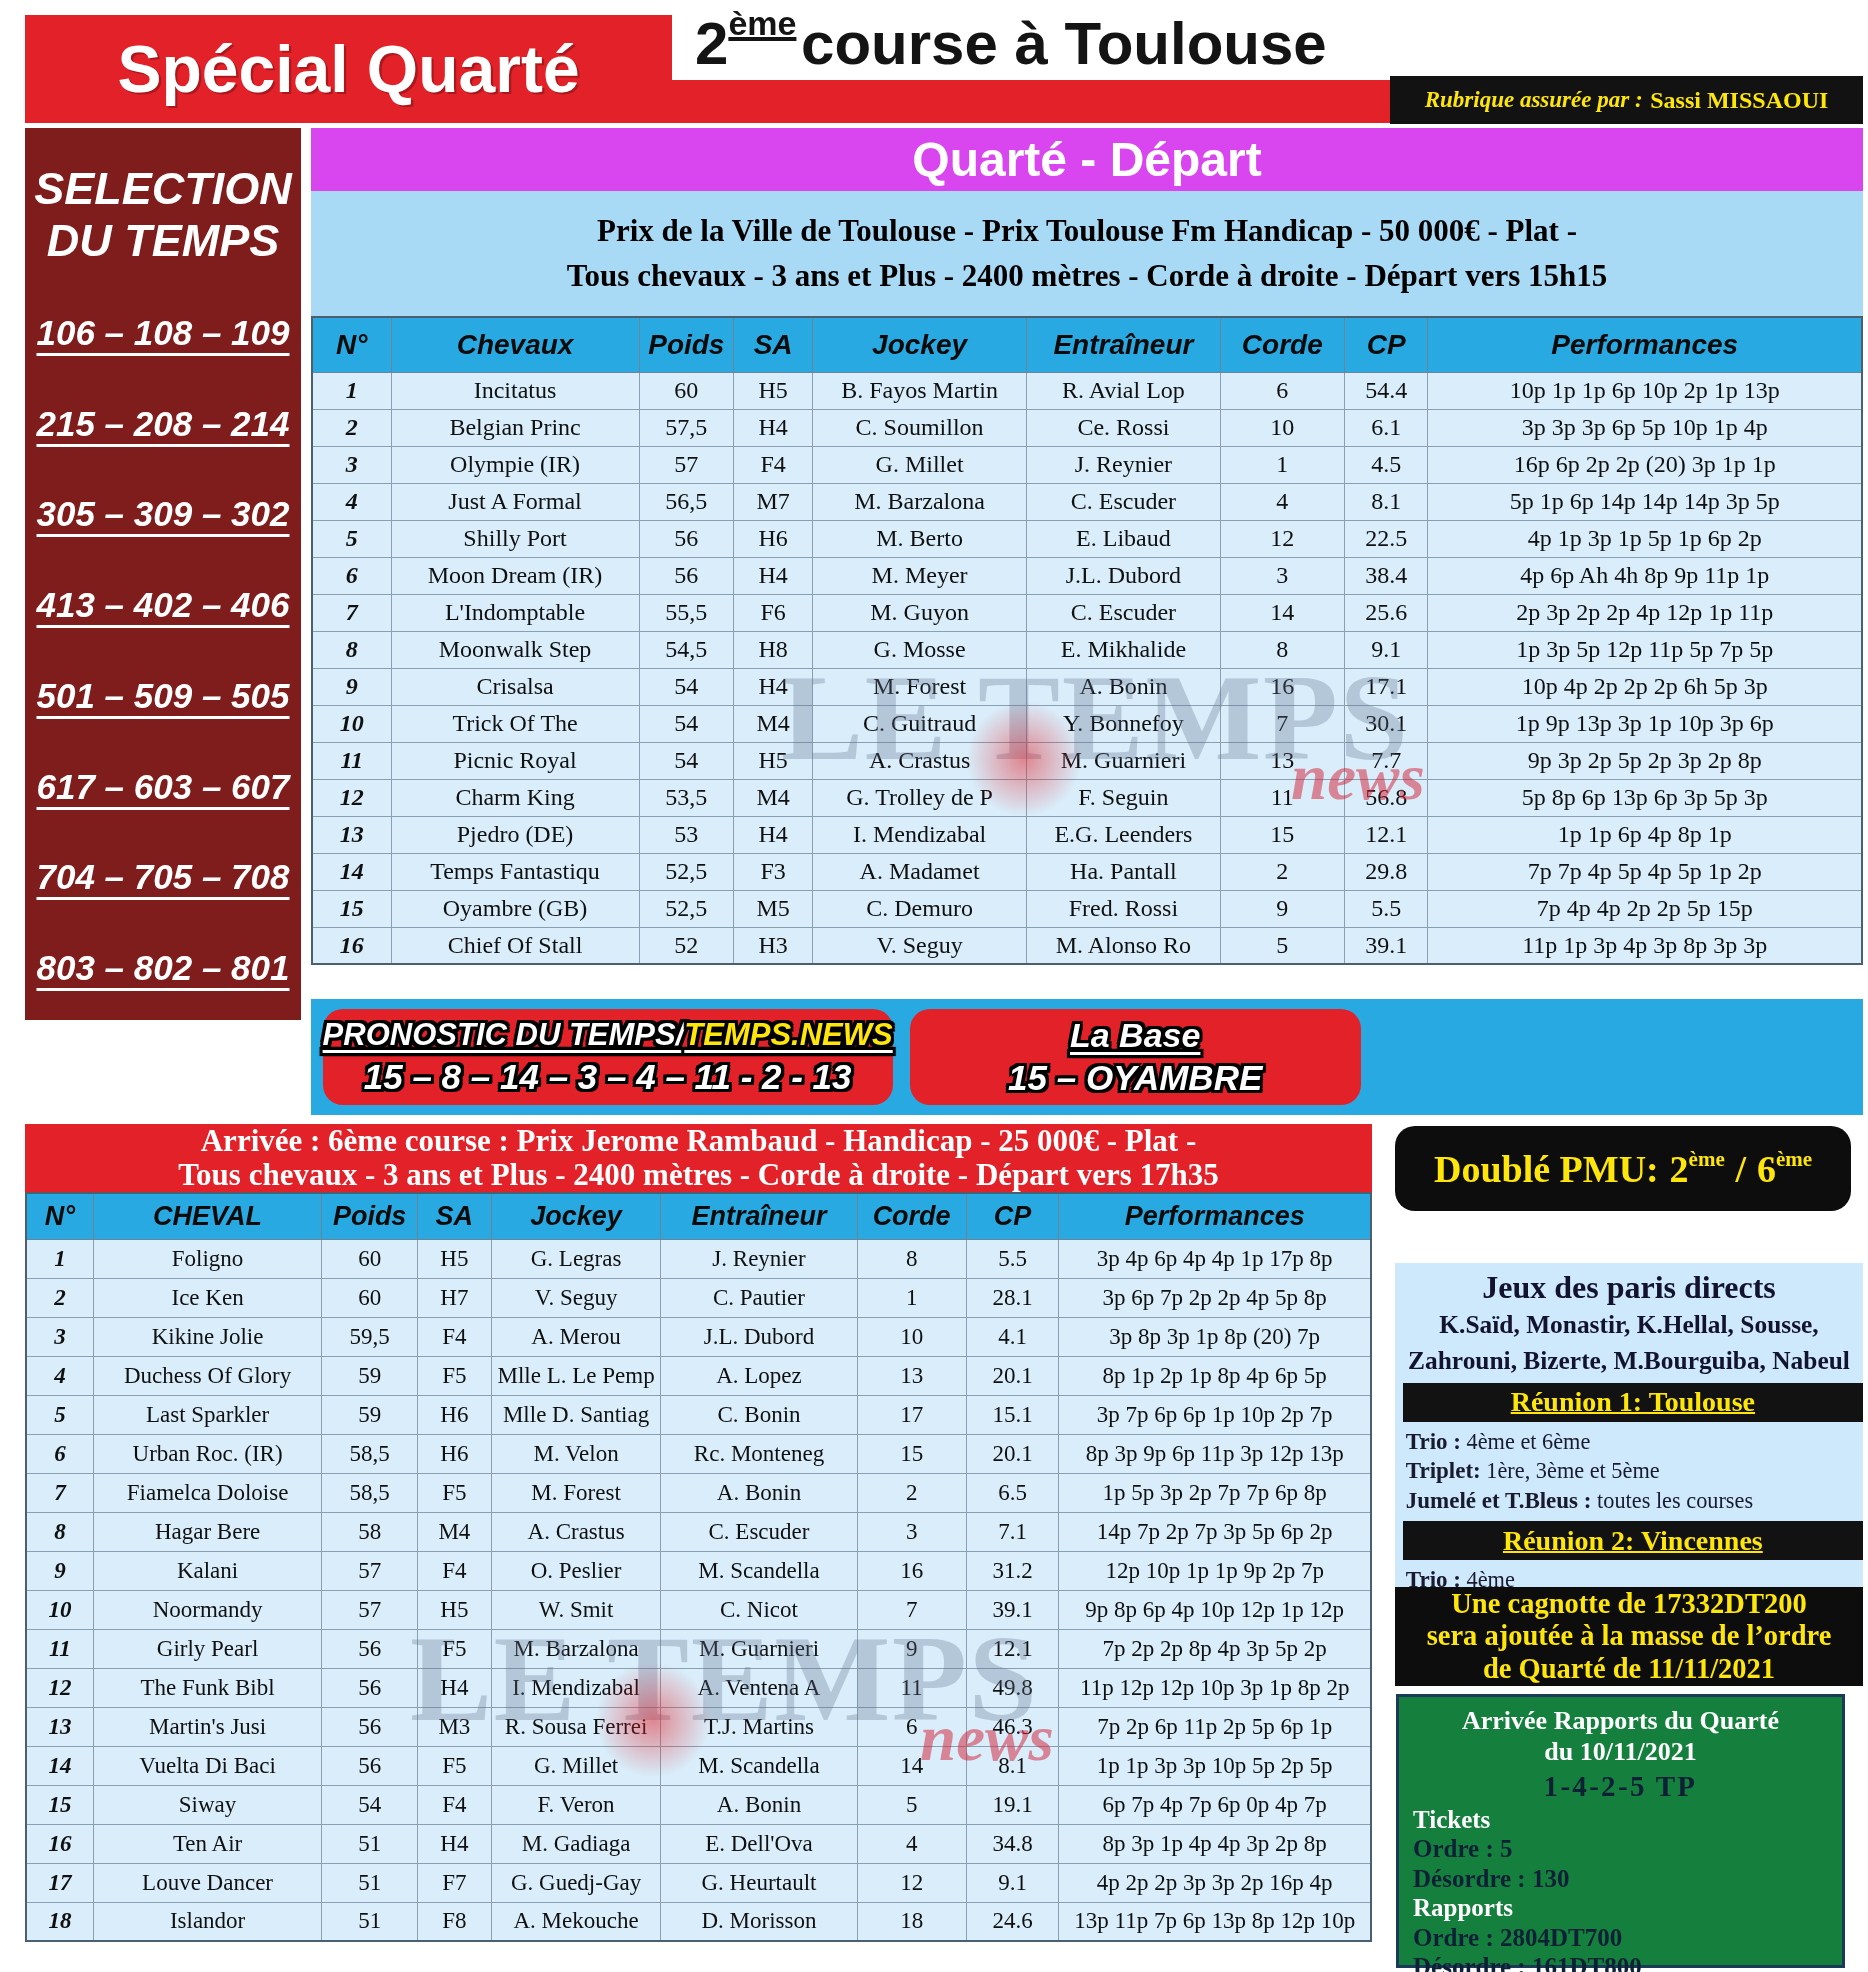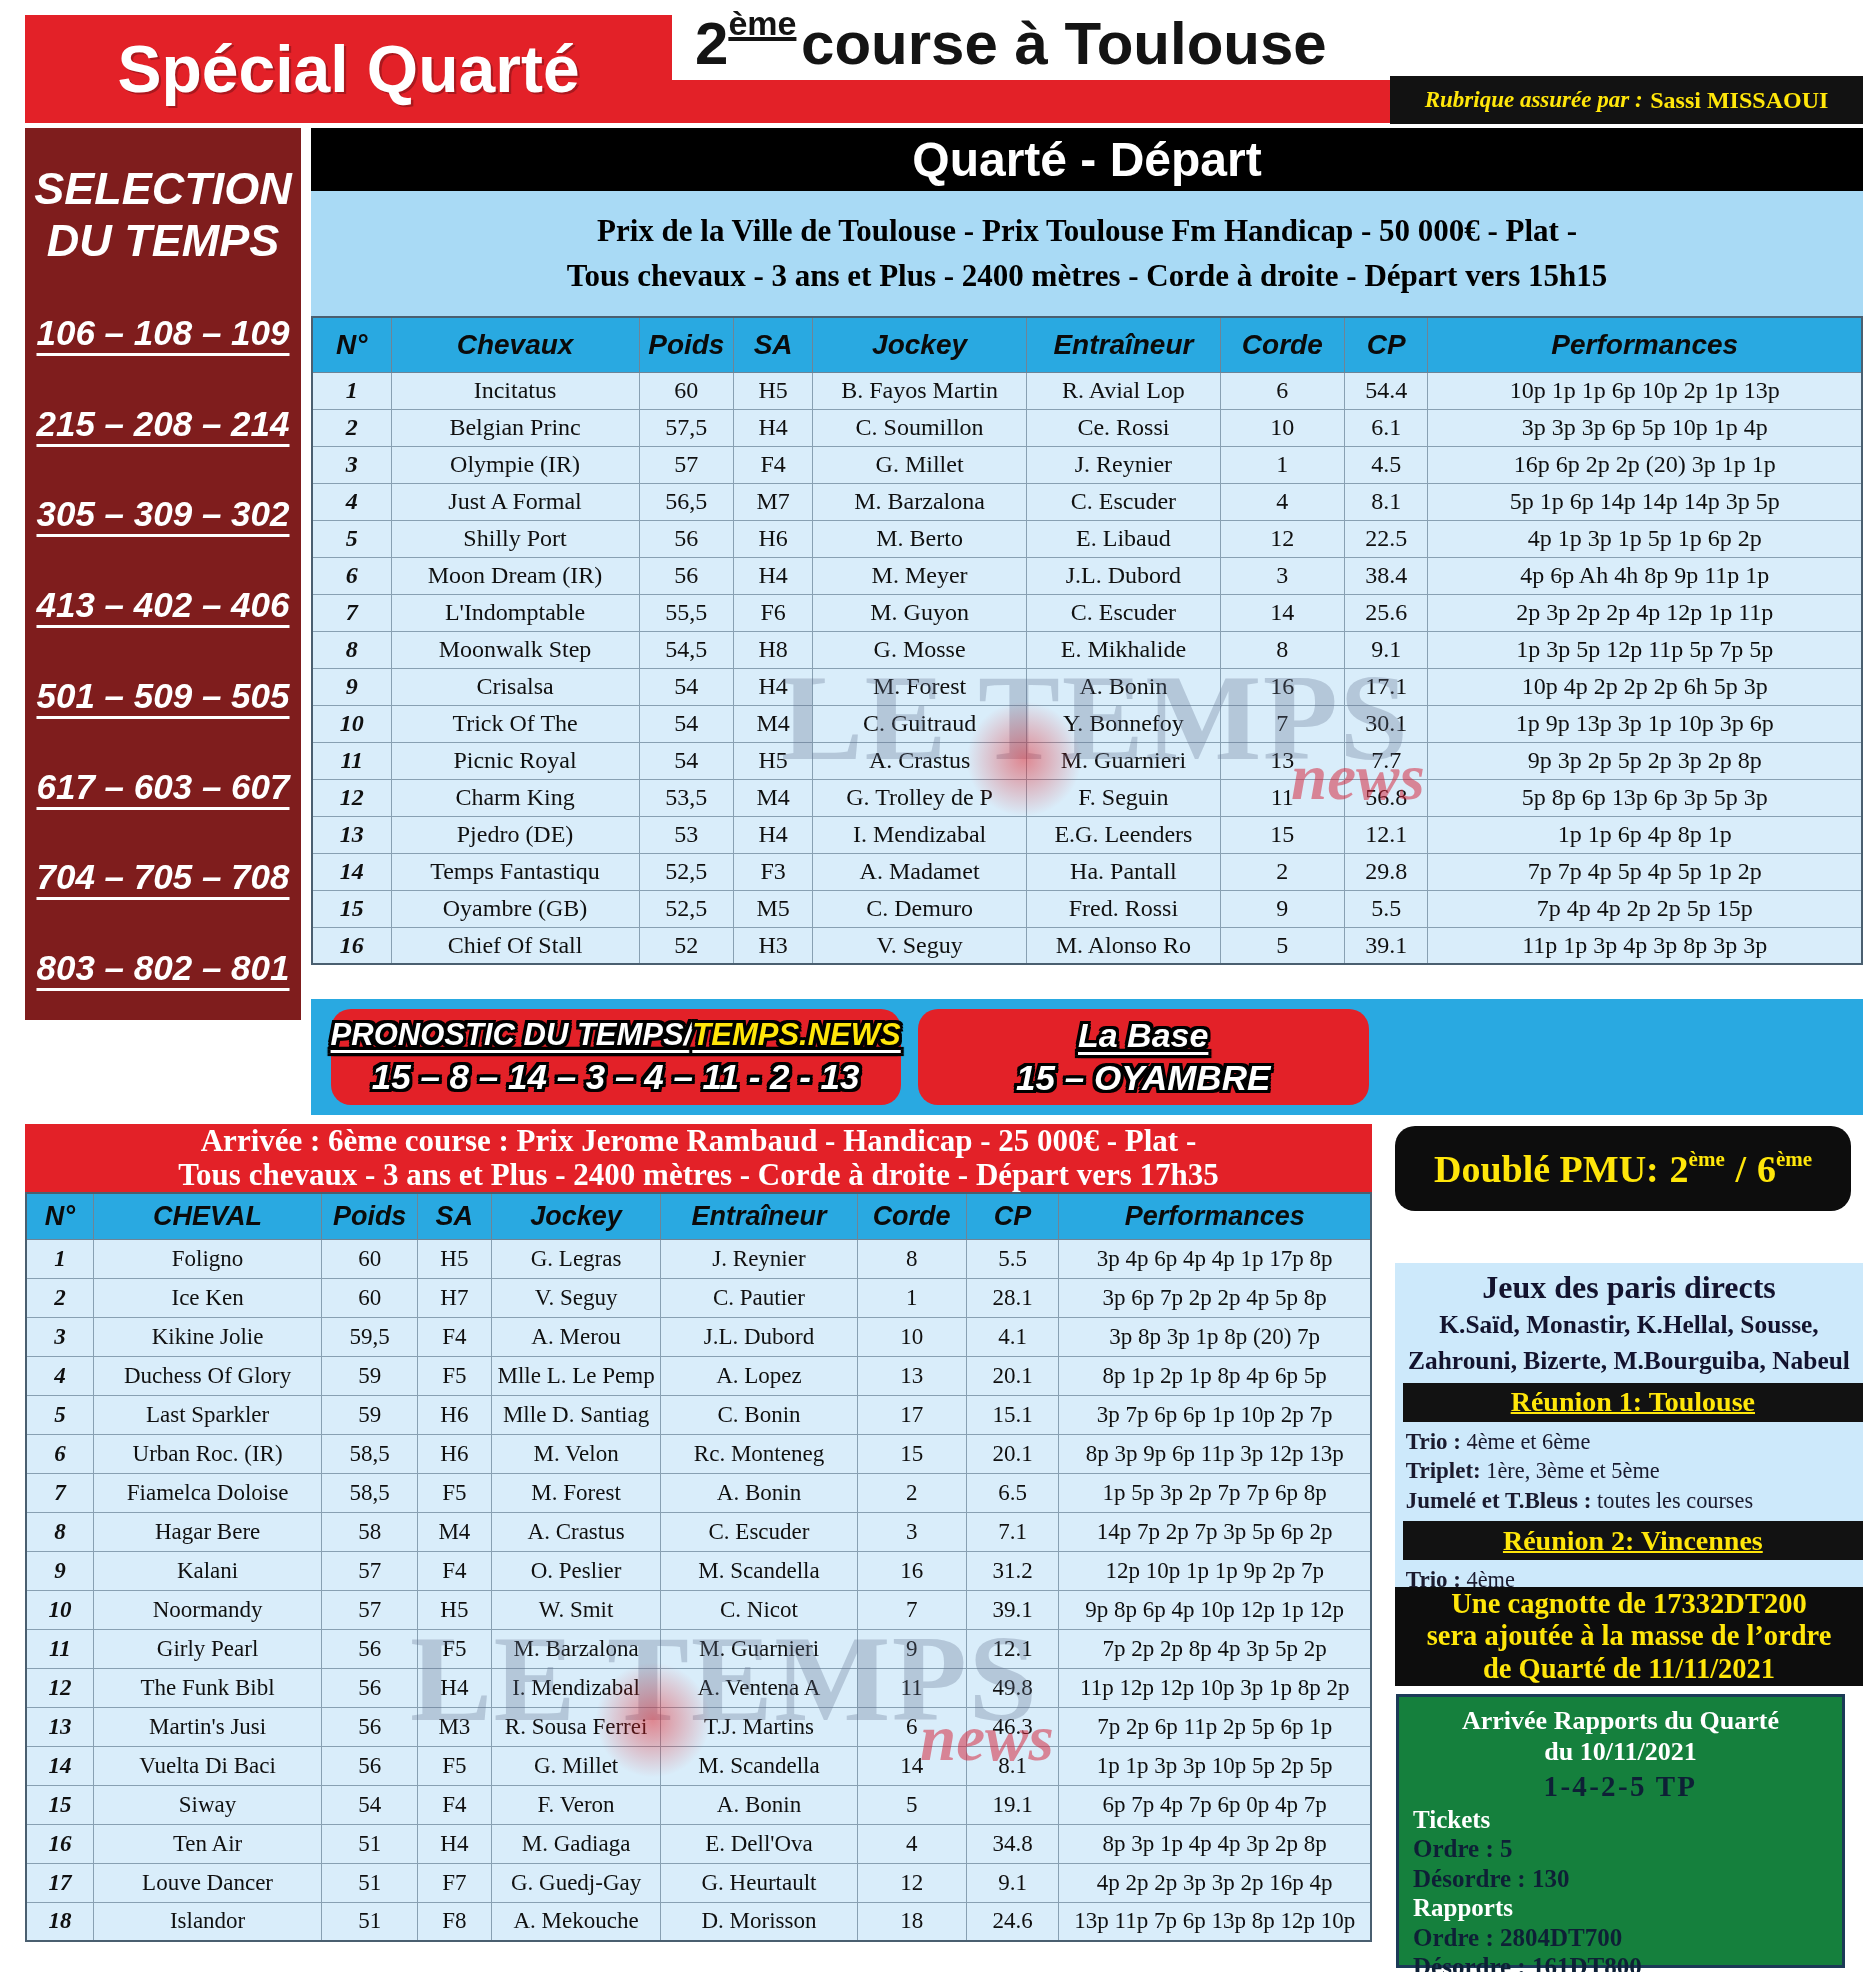--- a/index.html
+++ b/index.html
@@ -27,21 +27,21 @@
     color:#fff; text-align:center;font-style:italic; }
   .sel-title { padding-top:35px; font-family:"Liberation Sans", sans-serif; font-weight:bold;
     font-size:45px; line-height:1.15; }
   .sel-items { position:absolute; left:4.6px; right:4.6px; top:185px; bottom:32px;
     display:flex; flex-direction:column; justify-content:space-between; }
   .sel-item { font-family:"Liberation Sans", sans-serif; font-weight:bold; font-size:35px;
     text-decoration:underline; text-underline-offset:7.7px; text-decoration-thickness:3.1px; white-space:nowrap; }
 
   
   .depart { position:absolute; left:311px; top:128px; width:1552px; }
-  .dep-title { height:63px; background:#000000; color:#fff; display:flex; align-items:center; justify-content:center;
+  .dep-title { height:63px; background:#d946ef; color:#fff; display:flex; align-items:center; justify-content:center;
     font-family:"Liberation Sans", sans-serif; font-weight:bold; font-size:48px; }
   .dep-sub { height:125px; background:#a9daf5; color:#000; display:flex; flex-direction:column;
     align-items:center; justify-content:center; font-weight:bold; font-size:31px; line-height:1.45; text-align:center; }
   table { border-collapse:collapse; width:100%; table-layout:fixed; }
   .racetable { background:#d9edfa; border:2.3px solid #4a5f70; }
   .racetable th { background:#29a9e1; color:#0b0b0b; font-family:"Liberation Sans", sans-serif;
     font-style:italic; font-weight:bold; font-size:28px; height:55px; border:1.5px solid #6e8496; }
   .racetable td { font-size:24px; color:#101010; text-align:center; height:37px; border:1.5px solid #88a0b2; }
   .racetable td.c-num { font-style:italic; font-weight:bold; }
   .arrtable td { font-size:23px; height:39px; }
@@ -61,21 +61,21 @@
   .prono-strip { position:absolute; left:311px; top:999px; width:1552px; height:116px; background:#29a9e1;
     display:flex; gap:17px; padding:10px 11.6px; }
   .banner { background:#e32128; border-radius:20px; display:flex; flex-direction:column; align-items:center;
     justify-content:center; color:#fff; font-family:"Liberation Sans", sans-serif; font-style:italic; font-weight:bold; }
   .banner .b-title { font-size:31px; text-decoration:underline; text-decoration-thickness:3.1px;
     text-underline-offset:4.6px; white-space:nowrap; }
   .banner .b-value { font-size:35px; margin-top:3.1px; white-space:nowrap; }
   .stk { text-shadow:-3.1px -3.1px 0 #000, 3.1px -3.1px 0 #000, -3.1px 3.1px 0 #000, 3.1px 3.1px 0 #000,
     -3.1px 0 0 #000, 3.1px 0 0 #000, 0 -3.1px 0 #000, 0 3.1px 0 #000; }
   .ylw { color:#ffe60a; }
-  .b1 { flex:0 0 34.5%;margin-left:8px; } .b2 { flex:0 0 29.5%; } .b3 { flex:1; }
+  .b1 { flex:0 0 34.5%; } .b2 { flex:0 0 29.5%; } .b3 { flex:1; }
 
   
   .arr-header { position:absolute; left:25px; top:1124px; width:1347px; height:68px; background:#e32128;
     color:#fff; font-weight:bold; font-size:31px; line-height:1.1; display:flex; flex-direction:column;
     align-items:center; justify-content:center; text-align:center; }
   .arr-tbl-wrap { position:absolute; left:25px; top:1192px; width:1347px; }
 
   
   .pmu-box { position:absolute; left:1395px; top:1126px; width:456px; height:85px; background:#0d0d0d;
     border-radius:20px; display:flex; align-items:center; justify-content:center; gap:10.8px;

